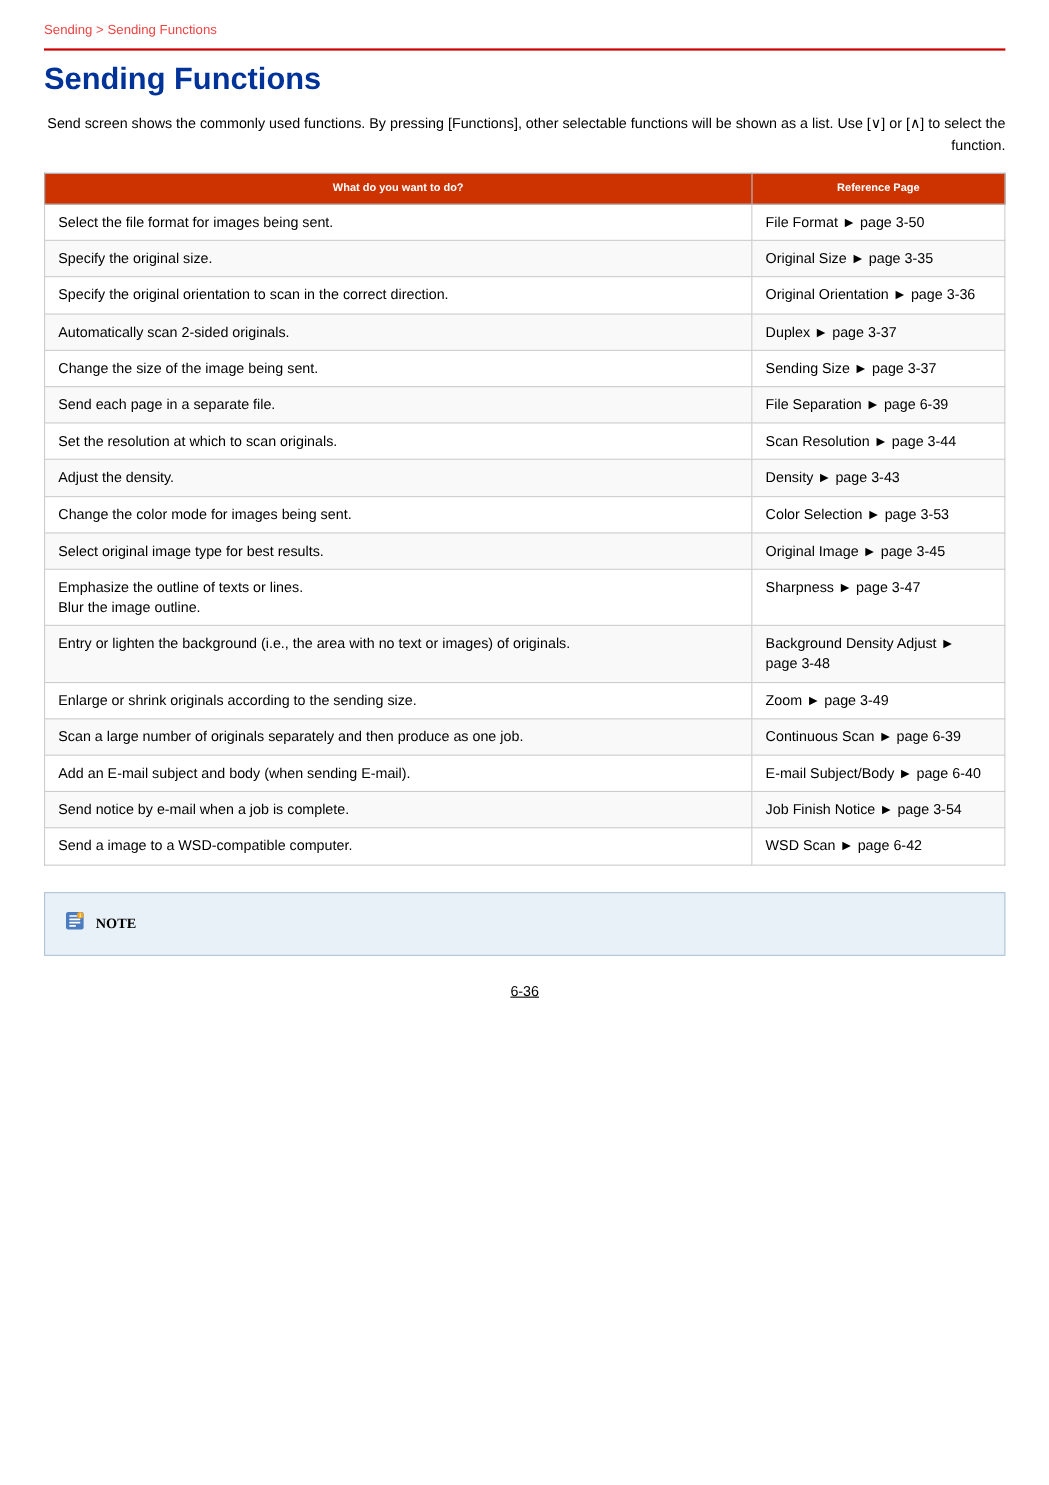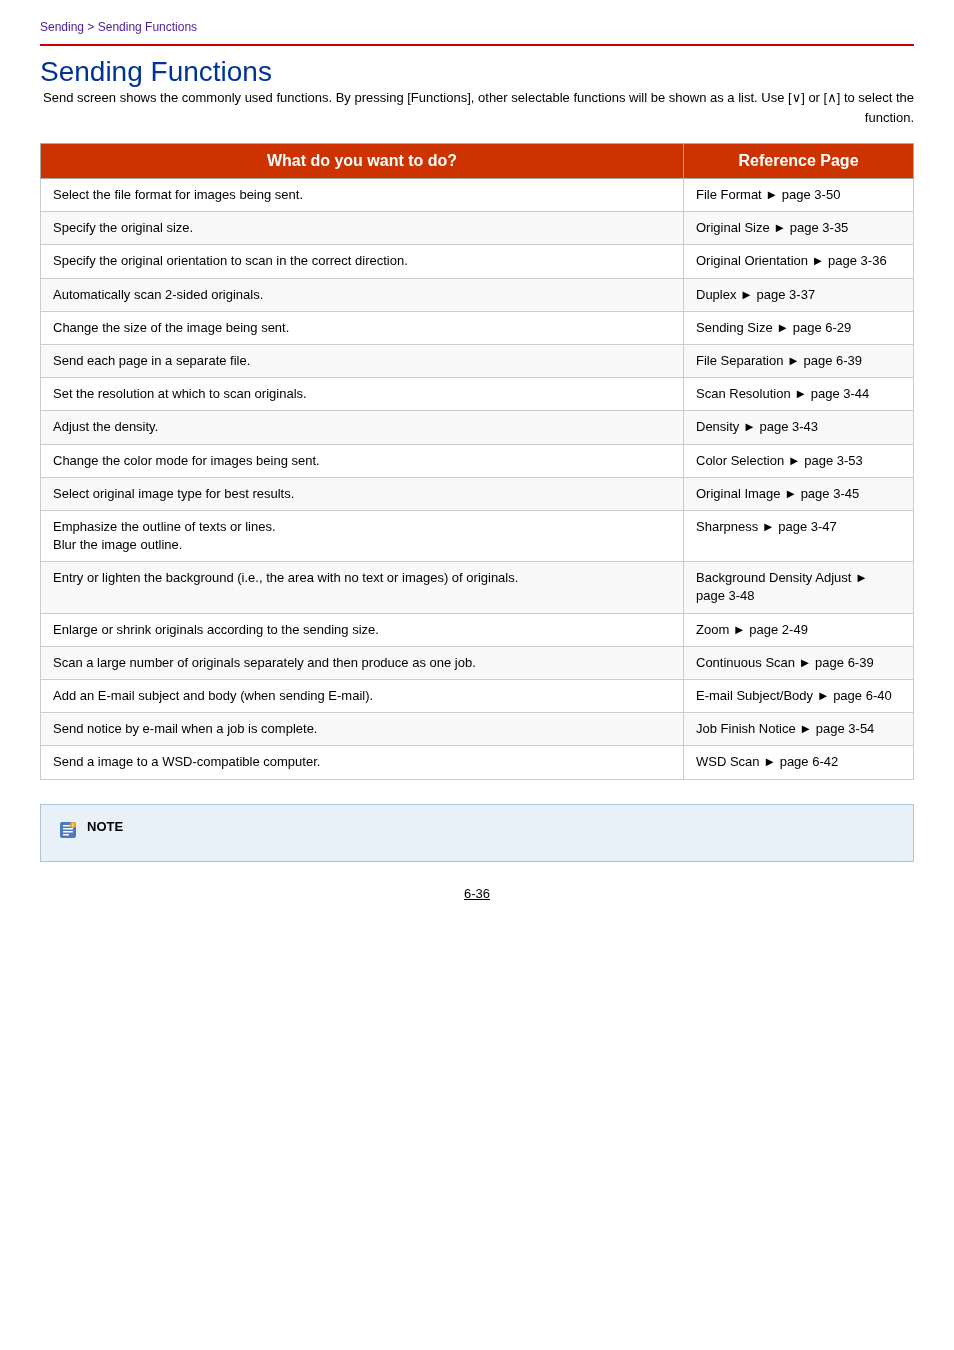--- a/index.html
+++ b/index.html
@@ -7,53 +7,53 @@
       font-family: Arial, sans-serif;
       font-size: 13px;
       color: #000;
       background: #fff;
       width: 954px;
       min-height: 1350px;
       padding: 20px 40px 40px 40px;
     }
     .breadcrumb {
       font-size: 12px;
-      color: #4c1d95;
+      color: #ef4444;
       margin-bottom: 10px;
     }
     .top-rule {
       border: none;
       border-top: 2px solid #c00;
       margin-bottom: 10px;
     }
     h1 {
       font-size: 28px;
-      font-weight: normal;
+      font-weight: bold;
       color: #003399;
-      margin-bottom: 0;
+      margin-bottom: 14px;
     }
     .intro {
       font-size: 13px;
       margin-bottom: 16px;
       line-height: 1.5;
       text-align: right;
     }
     table {
       width: 100%;
       border-collapse: collapse;
       margin-bottom: 24px;
     }
     thead tr th {
       background-color: #cc3300;
       color: #fff;
       font-weight: bold;
       padding: 8px 12px;
       text-align: center;
       border: 1px solid #aaa;
-      font-size: 16px;
+      font-size: 10px;
     }
     tbody tr td {
       padding: 7px 12px;
       border: 1px solid #ccc;
       vertical-align: top;
       font-size: 13px;
       line-height: 1.4;
     }
     tbody tr:nth-child(even) td {
       background-color: #f9f9f9;
@@ -66,24 +66,25 @@
       white-space: nowrap;
     }
     .note-box {
       background-color: #e8f0f8;
       border: 1px solid #b0c4d8;
       padding: 14px 16px;
       margin-bottom: 24px;
     }
     .note-header {
       display: flex;
-      align-items: flex-start;
+      align-items: flex-end;
       font-weight: bold;
       font-size: 13px;
       margin-bottom: 6px;
+      font-family: Liberation Serif, serif;
     }
     .note-icon {
       width: 22px;
       height: 22px;
       margin-right: 8px;
       display: inline-flex;
       align-items: center;
       justify-content: center;
     }
     .note-icon svg {
@@ -131,21 +132,21 @@
       <tr>
         <td>Specify the original orientation to scan in the correct direction.</td>
         <td class="ref-col">Original Orientation ► page 3-36</td>
       </tr>
       <tr>
         <td>Automatically scan 2-sided originals.</td>
         <td class="ref-col">Duplex ► page 3-37</td>
       </tr>
       <tr>
         <td>Change the size of the image being sent.</td>
-        <td class="ref-col">Sending Size ► page 6-29</td>
+        <td class="ref-col">Sending Size ► page 3-37</td>
       </tr>
       <tr>
         <td>Send each page in a separate file.</td>
         <td class="ref-col">File Separation ► page 6-39</td>
       </tr>
       <tr>
         <td>Set the resolution at which to scan originals.</td>
         <td class="ref-col">Scan Resolution ► page 3-44</td>
       </tr>
       <tr>
@@ -163,21 +164,21 @@
       <tr>
         <td>Emphasize the outline of texts or lines.<br>Blur the image outline.</td>
         <td class="ref-col">Sharpness ► page 3-47</td>
       </tr>
       <tr>
         <td>Entry or lighten the background (i.e., the area with no text or images) of originals.</td>
         <td class="ref-col">Background Density Adjust ► <br>page 3-48</td>
       </tr>
       <tr>
         <td>Enlarge or shrink originals according to the sending size.</td>
-        <td class="ref-col">Zoom ► page 2-49</td>
+        <td class="ref-col">Zoom ► page 3-49</td>
       </tr>
       <tr>
         <td>Scan a large number of originals separately and then produce as one job.</td>
         <td class="ref-col">Continuous Scan ► page 6-39</td>
       </tr>
       <tr>
         <td>Add an E-mail subject and body (when sending E-mail).</td>
         <td class="ref-col">E-mail Subject/Body ► page 6-40</td>
       </tr>
       <tr>

